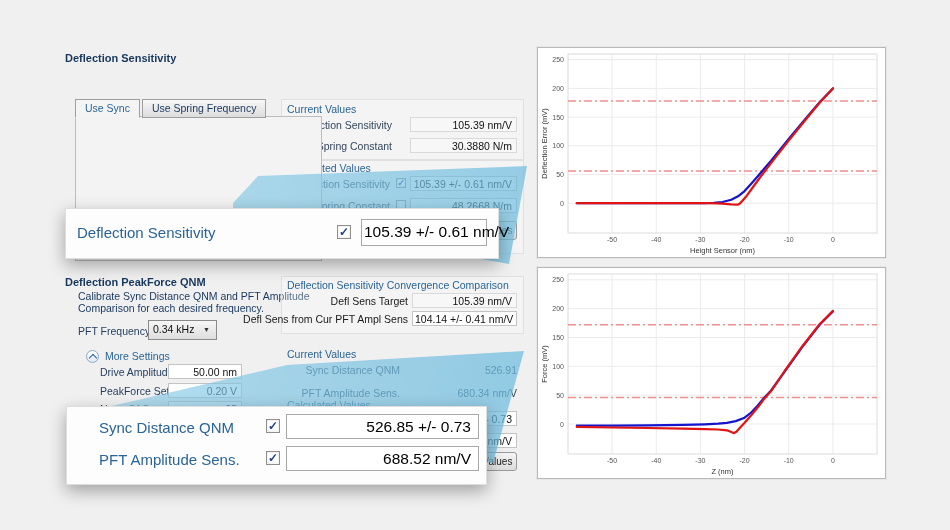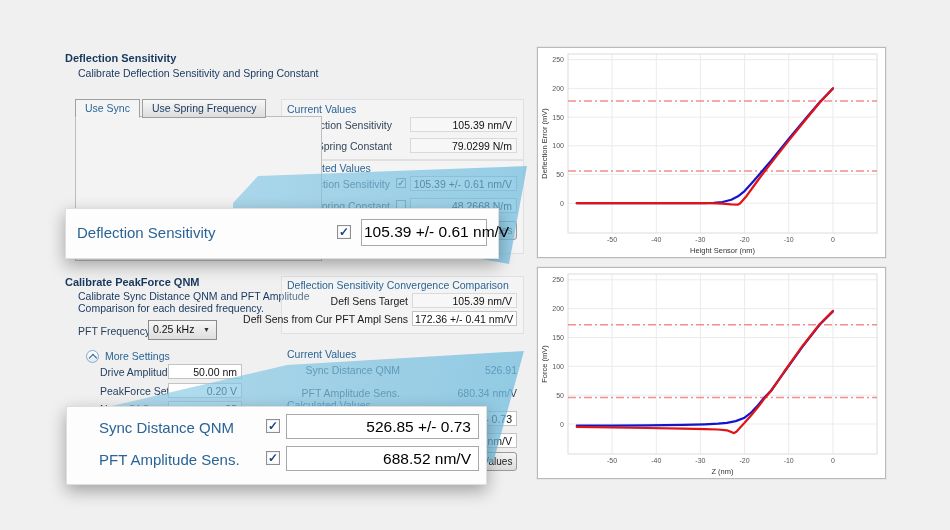--- a/index.html
+++ b/index.html
@@ -45,21 +45,20 @@
             padding:3px 7px 0 2px;box-sizing:border-box;white-space:nowrap;}
   .chartcard{position:absolute;background:#fff;border:1px solid #b9b9b9;box-shadow:0 0 0 1px #e6e6e6;}
   .chartinner{position:absolute;left:0;top:0;right:0;bottom:0;text-align:right;}
 </style>
 </head>
 <body>
 
 <div class="stage">
 
   <div class="abs ttl" style="left:65px;top:52px;">Deflection Sensitivity</div>
-  <div class="abs sub" style="left:78px;top:67px;">Calibrate Deflection Sensitivity and Spring Constant</div>
 
   <div class="abs" style="left:75px;top:98px;z-index:2;">
     <span class="tab active">Use Sync</span><span class="tab">Use Spring Frequency</span>
   </div>
   <div class="abs tabbox" style="left:75px;top:116px;width:245px;height:143px;z-index:1;"></div>
 
   <span class="circ" style="left:86px;top:122px;"></span>
   <div class="abs sechdr" style="left:105px;top:122px;">More Settings</div>
 
   <div class="abs lbl" style="left:100px;top:139px;">Ramp Size:</div>
@@ -67,67 +66,67 @@
   <div class="abs lbl" style="left:100px;top:156px;">Ramp SetPoint:</div>
   <div class="abs field" style="left:170px;top:154px;width:73px;height:15px;">0.20 V</div>
   <div class="abs lbl" style="left:100px;top:173px;">Num. Of Curves:</div>
   <div class="abs field" style="left:170px;top:171px;width:73px;height:15px;">25</div>
 
   <div class="abs groupbox" style="left:281px;top:99px;width:241px;height:59px;"></div>
   <div class="abs sechdr" style="left:287px;top:103px;">Current Values</div>
   <div class="abs lblr" style="left:280px;top:119px;width:112px;">Deflection Sensitivity</div>
   <div class="abs field fieldflat" style="left:410px;top:117px;width:107px;height:15px;">105.39 nm/V</div>
   <div class="abs lblr" style="left:280px;top:140px;width:112px;">Spring Constant</div>
-  <div class="abs field fieldflat" style="left:410px;top:138px;width:107px;height:15px;">79.0299 N/m</div>
+  <div class="abs field fieldflat" style="left:410px;top:138px;width:107px;height:15px;">30.3880 N/m</div>
 
   <div class="abs groupbox" style="left:281px;top:160px;width:241px;height:92px;"></div>
   <div class="abs sechdr" style="left:287px;top:162px;">Calculated Values</div>
   <div class="abs lblr" style="left:280px;top:178px;width:110px;">Deflection Sensitivity</div>
   <span class="cb cb-sm checked" style="left:396px;top:178px;"></span>
   <div class="abs field" style="left:410px;top:176px;width:107px;height:15px;">105.39 +/- 0.61 nm/V</div>
   <div class="abs lblr" style="left:280px;top:200px;width:110px;">Spring Constant</div>
   <span class="cb cb-sm" style="left:396px;top:200px;"></span>
   <div class="abs field" style="left:410px;top:198px;width:107px;height:15px;">48.2668 N/m</div>
   <div class="abs btn" style="left:443px;top:221px;width:74px;height:19px;">Update Values</div>
 
   <div class="wedge" style="left:0;top:0;width:950px;height:530px;z-index:4;
        clip-path:polygon(233px 203px,258px 176px,527px 166px,509px 264px,233px 214px);"></div>
 
   <div class="callout" style="left:65px;top:208px;width:432px;height:49px;">
     <div class="abs co-lbl" style="left:11px;top:15px;">Deflection Sensitivity</div>
     <span class="cb cb-lg checked" style="left:271px;top:16px;"></span>
     <div class="abs co-field" style="left:295px;top:10px;width:126px;height:27px;">105.39 +/- 0.61 nm/V</div>
   </div>
 
-  <div class="abs ttl" style="left:65px;top:276px;">Calibrate PeakForce QNM</div>
+  <div class="abs ttl" style="left:65px;top:276px;">Deflection PeakForce QNM</div>
   <div class="abs sub" style="left:78px;top:290px;">Calibrate Sync Distance QNM and PFT Amplitude</div>
   <div class="abs sub" style="left:78px;top:302px;">Comparison for each desired frequency.</div>
 
   <div class="abs lbl" style="left:78px;top:325px;">PFT Frequency:</div>
   <div class="abs dd" style="left:148px;top:320px;width:69px;height:20px;">
-    <span>0.25 kHz</span>
+    <span>0.34 kHz</span>
     <span class="arr">▼</span>
   </div>
 
   <span class="circ" style="left:86px;top:350px;"></span>
   <div class="abs sechdr" style="left:105px;top:350px;">More Settings</div>
 
   <div class="abs lbl" style="left:100px;top:366px;">Drive Amplitude:</div>
   <div class="abs field" style="left:168px;top:364px;width:74px;height:15px;">50.00 nm</div>
   <div class="abs lbl" style="left:100px;top:385px;">PeakForce SetPoint:</div>
   <div class="abs field" style="left:168px;top:383px;width:74px;height:15px;">0.20 V</div>
   <div class="abs lbl" style="left:100px;top:403px;">Num. Of Curves:</div>
   <div class="abs field" style="left:168px;top:401px;width:74px;height:15px;">25</div>
 
   <div class="abs groupbox" style="left:281px;top:276px;width:241px;height:56px;"></div>
   <div class="abs sechdr" style="left:287px;top:279px;">Deflection Sensitivity Convergence Comparison</div>
   <div class="abs lblb" style="left:240px;top:295px;width:168px;">Defl Sens Target</div>
   <div class="abs field fieldflat" style="left:412px;top:293px;width:105px;height:15px;">105.39 nm/V</div>
   <div class="abs lblb" style="left:240px;top:313px;width:168px;">Defl Sens from Cur PFT Ampl Sens</div>
-  <div class="abs field" style="left:412px;top:311px;width:105px;height:15px;">172.36 +/- 0.41 nm/V</div>
+  <div class="abs field" style="left:412px;top:311px;width:105px;height:15px;">104.14 +/- 0.41 nm/V</div>
 
   <div class="abs sechdr" style="left:287px;top:348px;">Current Values</div>
   <div class="abs lblr" style="left:280px;top:364px;width:120px;">Sync Distance QNM</div>
   <div class="abs valtxt" style="left:410px;top:364px;width:107px;">526.91</div>
   <div class="abs lblr" style="left:280px;top:387px;width:120px;">PFT Amplitude Sens.</div>
   <div class="abs valtxt" style="left:410px;top:387px;width:107px;">680.34 nm/V</div>
 
   <div class="abs sechdr" style="left:287px;top:399px;">Calculated Values</div>
   <div class="abs field" style="left:410px;top:411px;width:107px;height:15px;">526.85 +/- 0.73</div>
   <div class="abs field" style="left:410px;top:433px;width:107px;height:15px;">688.52 nm/V</div>

